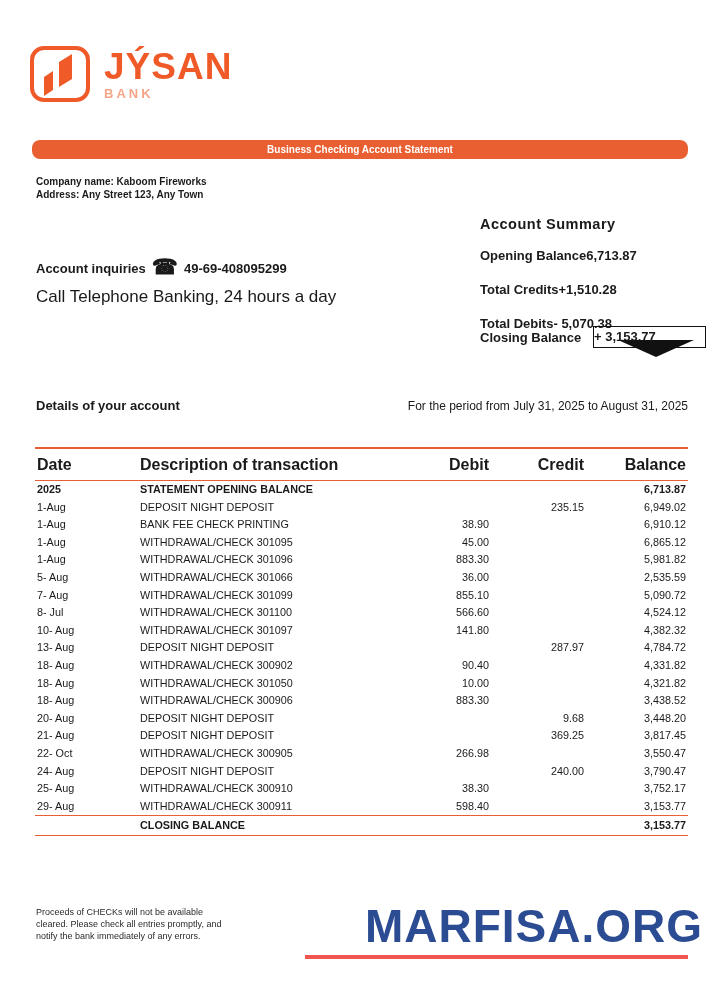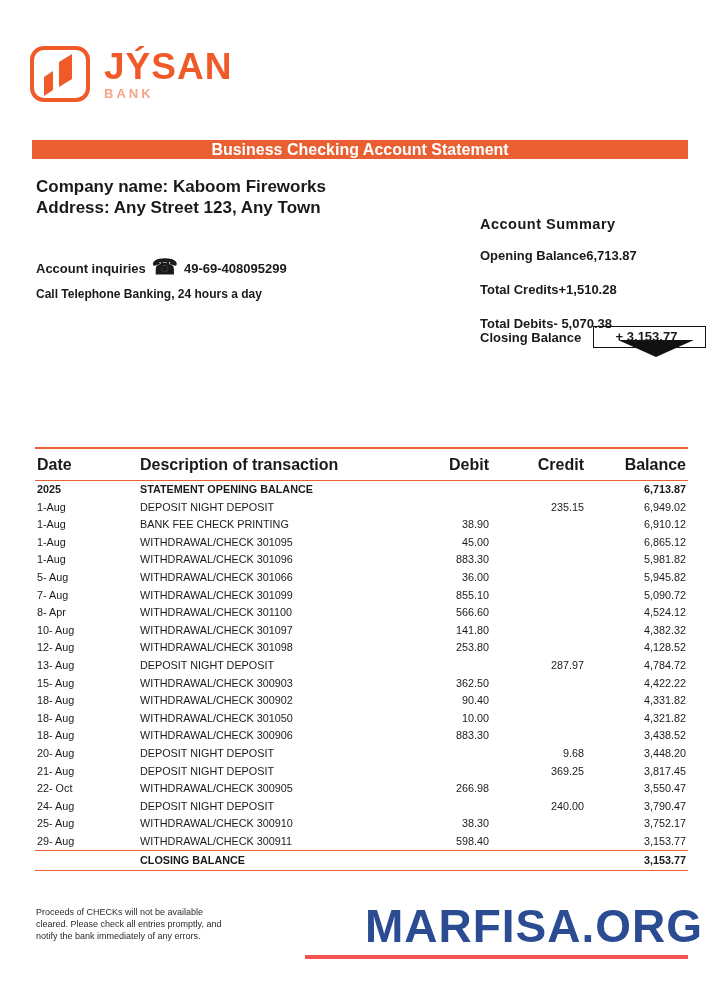--- a/index.html
+++ b/index.html
@@ -15,38 +15,38 @@
 
   
   .logo{position:absolute;left:30px;top:46px;display:flex;align-items:center;gap:14px;}
   .logo-badge{width:60px;height:56px;}
   .logo-word{line-height:1;}
   .logo-word .name{font-size:37px;font-weight:bold;color:var(--logo-orange);letter-spacing:1px;}
   .logo-word .sub{font-size:13px;font-weight:bold;color:var(--logo-orange);opacity:.55;letter-spacing:3px;margin-top:2px;}
 
   
   .title-bar{position:absolute;left:32px;top:140px;width:656px;height:19px;background:var(--accent);
-    color:#fff;font-size:16px;font-weight:bold;text-align:center;line-height:19px;}
-
-  
-  .company{position:absolute;left:36px;top:176px;font-size:17px;font-weight:bold;line-height:1.25;}
+    color:#fff;font-size:10px;font-weight:bold;text-align:center;line-height:19px;border-radius:8px;}
+
+  
+  .company{position:absolute;left:36px;top:176px;font-size:10px;font-weight:bold;line-height:1.25;}
   .inquiries{position:absolute;left:36px;top:261px;font-size:13px;font-weight:bold;display:flex;align-items:center;gap:6px;}
   .inquiries .phone-icon{font-size:21px;line-height:13px;position:relative;top:-2px;}
-  .telebanking{position:absolute;left:36px;top:287px;font-size:12px;font-weight:bold;}
+  .telebanking{position:absolute;left:36px;top:287px;font-size:17px;font-weight:normal;}
 
   
   .summary{position:absolute;left:480px;top:180px;width:226px;margin-top:36px;}
   .summary .sum-title{font-size:14.5px;font-weight:bold;letter-spacing:.5px;margin-bottom:16px;}
   .sum-row{display:flex;justify-content:flex-start;font-size:13px;font-weight:bold;margin-bottom:19px;}
   .triangle{position:absolute;right:12px;top:124px;width:0;height:0;
     border-left:38px solid transparent;border-right:38px solid transparent;border-top:17px solid #111;}
   .closing-row{position:absolute;left:480px;top:326px;width:226px;display:flex;justify-content:space-between;align-items:center;}
   .closing-row .lbl{font-size:13px;font-weight:bold;}
   .closing-box{border:1.6px solid #111;width:113px;height:22px;font-size:13px;font-weight:bold;
-    text-align:center;line-height:20px;padding-right:6px;}
+    text-align:left;line-height:20px;padding-right:6px;}
 
   
   .details-line{position:absolute;left:36px;top:398px;width:652px;display:flex;justify-content:space-between;align-items:baseline;}
   .details-line .left{font-size:13px;font-weight:bold;}
   .details-line .right{font-size:12px;}
 
   
   .txn-table{position:absolute;left:35px;top:447px;width:653px;border-collapse:collapse;table-layout:fixed;}
   .txn-table col.c-date{width:103px;}
   .txn-table col.c-debit{width:95px;}
@@ -112,20 +112,24 @@
       <span>- 5,070.38</span>
     </div>
     <div class="triangle"></div>
   </div>
 
   <div class="closing-row">
     <span class="lbl">Closing Balance</span>
     <span class="closing-box">+ 3,153.77</span>
   </div>
 
+  <div class="details-line">
+    <span class="left">Details of your account</span>
+    <span class="right">For the period from July 31, 2025 to August 31, 2025</span>
+  </div>
 
   <table class="txn-table">
     <colgroup>
       <col class="c-date">
         <col class="c-desc">
         <col class="c-debit">
         <col class="c-credit">
         <col class="c-balance">
     </colgroup>
     <thead>
@@ -171,63 +175,49 @@
           <td>WITHDRAWAL/CHECK 301096</td>
           <td class="num">883.30</td>
           <td class="num"></td>
           <td class="num">5,981.82</td>
         </tr>
         <tr>
           <td>5- Aug</td>
           <td>WITHDRAWAL/CHECK 301066</td>
           <td class="num">36.00</td>
           <td class="num"></td>
-          <td class="num">5,945.82</td>
+          <td class="num">2,535.59</td>
         </tr>
         <tr>
           <td>7- Aug</td>
           <td>WITHDRAWAL/CHECK 301099</td>
           <td class="num">855.10</td>
           <td class="num"></td>
           <td class="num">5,090.72</td>
         </tr>
         <tr>
-          <td>8- Apr</td>
+          <td>8- Jul</td>
           <td>WITHDRAWAL/CHECK 301100</td>
           <td class="num">566.60</td>
           <td class="num"></td>
           <td class="num">4,524.12</td>
         </tr>
         <tr>
           <td>10- Aug</td>
           <td>WITHDRAWAL/CHECK 301097</td>
           <td class="num">141.80</td>
           <td class="num"></td>
           <td class="num">4,382.32</td>
         </tr>
         <tr>
-          <td>12- Aug</td>
-          <td>WITHDRAWAL/CHECK 301098</td>
-          <td class="num">253.80</td>
-          <td class="num"></td>
-          <td class="num">4,128.52</td>
-        </tr>
-        <tr>
           <td>13- Aug</td>
           <td>DEPOSIT NIGHT DEPOSIT</td>
           <td class="num"></td>
           <td class="num">287.97</td>
           <td class="num">4,784.72</td>
-        </tr>
-        <tr>
-          <td>15- Aug</td>
-          <td>WITHDRAWAL/CHECK 300903</td>
-          <td class="num">362.50</td>
-          <td class="num"></td>
-          <td class="num">4,422.22</td>
         </tr>
         <tr>
           <td>18- Aug</td>
           <td>WITHDRAWAL/CHECK 300902</td>
           <td class="num">90.40</td>
           <td class="num"></td>
           <td class="num">4,331.82</td>
         </tr>
         <tr>
           <td>18- Aug</td>

